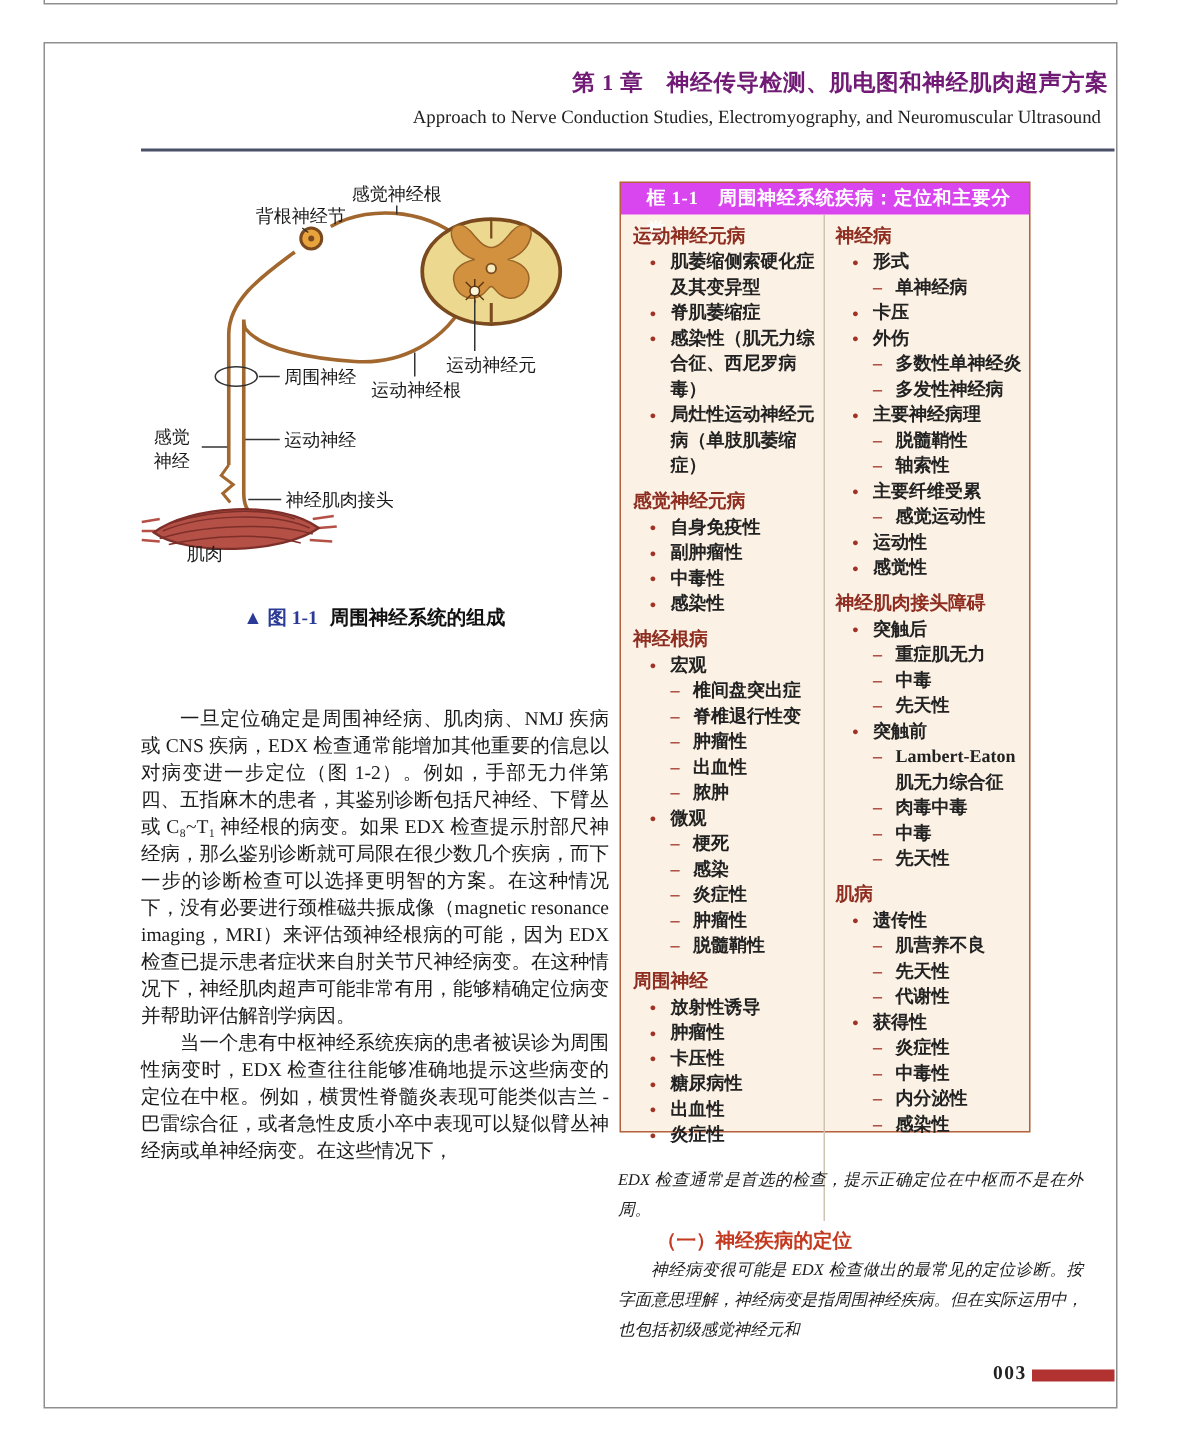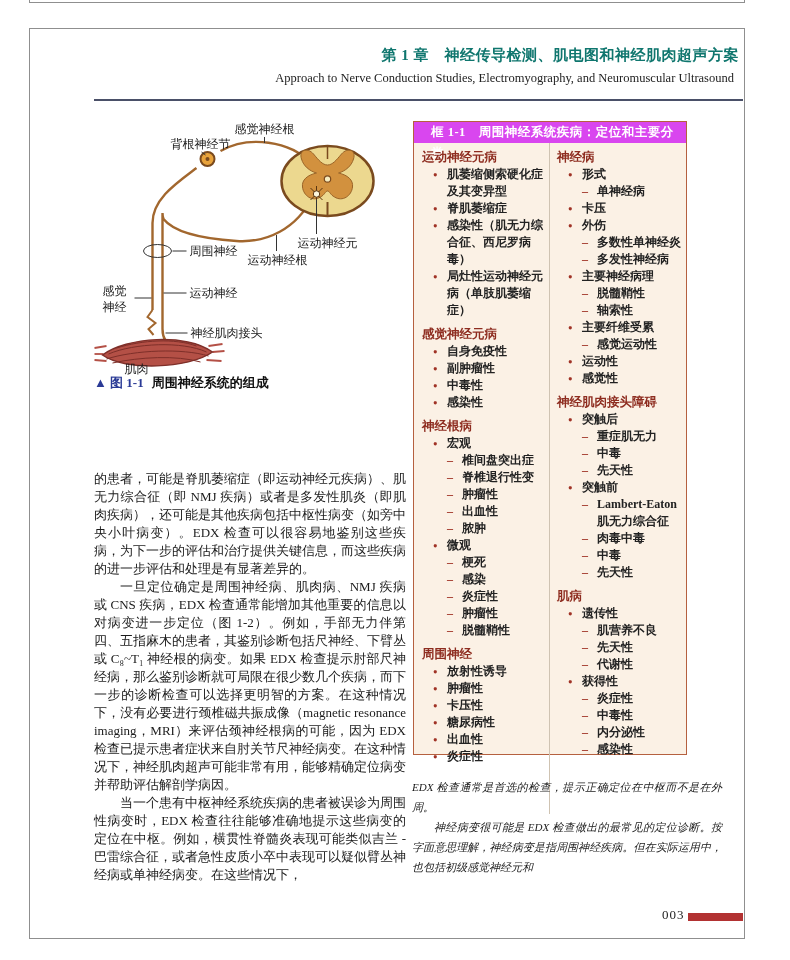--- a/index.html
+++ b/index.html
@@ -4,26 +4,26 @@
 <style>
   * { margin:0; padding:0; box-sizing:border-box; }
   html,body { width:790px; height:960px; background:#ffffff; overflow:hidden;
     font-family:"Liberation Serif","DejaVu Serif",serif; color:#1c1c1c; }
   .prev-page { position:absolute; left:29px; top:-10px; width:716px; height:13px;
     border:1px solid #8f8f8f; background:#fff; }
   .page { position:absolute; left:29px; top:28px; width:716px; height:911px;
     border:1px solid #8f8f8f; background:#fff; }
   
   .rh-zh { position:absolute; top:17px; right:5px; font-size:15px; font-weight:bold;
-    letter-spacing:.5px; color:#0f766e; }
+    letter-spacing:.5px; color:#701a75; }
   .rh-en { position:absolute; top:42px; right:10px; font-size:12.5px; color:#222; }
   .rh-rule { position:absolute; top:70px; left:64px; width:649px; height:2px; background:#4a5068; }
   
   .figure-wrap { position:absolute; left:64px; top:86px; width:311px; height:268px; }
-  .fig-caption { position:absolute; left:64px; top:345px; width:311px; text-align:left;
+  .fig-caption { position:absolute; left:64px; top:374px; width:311px; text-align:center;
     font-size:13px; font-weight:bold; }
   .cap-marker { color:#2a3a96; margin-right:8px; }
   .cap-title { color:#111; }
   .fig-note { position:absolute; left:64px; top:374px; width:312px; font-size:12.4px;
     line-height:16.6px; text-align:justify; color:#1c1c1c; }
   .left-flow { position:absolute; left:64px; top:441px; width:312px; }
   .para { font-size:13px; line-height:18px; text-align:justify; color:#1b1b1b; }
   .para.ind { text-indent:2em; }
   
   .box { position:absolute; left:383px; top:92px; width:274px; height:634px;
@@ -39,21 +39,21 @@
   .li { position:relative; font-size:12px; font-weight:bold; line-height:17px; color:#222; }
   .li.l1 { padding-left:25px; }
   .li.l2 { padding-left:40px; }
   .li .mark1 { position:absolute; left:11px; top:0; font-size:7.5px; line-height:17px; color:#a03326; }
   .li .mark2 { position:absolute; left:25px; top:0; font-size:12px; line-height:17px;
     font-weight:bold; color:#a03326; }
   .right-flow { position:absolute; left:382px; top:748px; width:310px; }
   .right-flow .para { font-size:11px; line-height:20px;font-style:italic; }
   .sub-heading { font-size:13px; line-height:20px; font-weight:bold; color:#c43a20; text-indent:2em; }
   
-  .page-num { position:absolute; left:632px; top:878px; font-size:13px; font-weight:normal;
+  .page-num { position:absolute; left:632px; top:878px; font-size:13px; font-weight:bold;
     letter-spacing:1px; color:#222; }
   .footer-bar { position:absolute; right:1px; top:884px; width:55px; height:8px; background:#b23232; }
   
   .fig-label { font-family:"Liberation Serif","DejaVu Serif",serif; font-size:12px; fill:#1a1a1a; }
 </style>
 </head>
 <body>
 
 <div class="prev-page"></div>
 
@@ -131,21 +131,20 @@
       <text class="fig-label" x="30" y="258">肌肉</text>
     </svg>
   </div>
 
   <div class="fig-caption">
     <span class="cap-marker">▲ 图 1-1</span><span class="cap-title">周围神经系统的组成</span>
   </div>
 
 
   <div class="left-flow" id="left-paragraphs">
-      <p class="para">的患者，可能是脊肌萎缩症（即运动神经元疾病）、肌无力综合征（即 NMJ 疾病）或者是多发性肌炎（即肌肉疾病），还可能是其他疾病包括中枢性病变（如旁中央小叶病变）。EDX 检查可以很容易地鉴别这些疾病，为下一步的评估和治疗提供关键信息，而这些疾病的进一步评估和处理是有显著差异的。</p>
       <p class="para ind">一旦定位确定是周围神经病、肌肉病、NMJ 疾病或 CNS 疾病，EDX 检查通常能增加其他重要的信息以对病变进一步定位（图 1-2）。例如，手部无力伴第四、五指麻木的患者，其鉴别诊断包括尺神经、下臂丛或 C₈~T₁ 神经根的病变。如果 EDX 检查提示肘部尺神经病，那么鉴别诊断就可局限在很少数几个疾病，而下一步的诊断检查可以选择更明智的方案。在这种情况下，没有必要进行颈椎磁共振成像（magnetic resonance imaging，MRI）来评估颈神经根病的可能，因为 EDX 检查已提示患者症状来自肘关节尺神经病变。在这种情况下，神经肌肉超声可能非常有用，能够精确定位病变并帮助评估解剖学病因。</p>
       <p class="para ind">当一个患有中枢神经系统疾病的患者被误诊为周围性病变时，EDX 检查往往能够准确地提示这些病变的定位在中枢。例如，横贯性脊髓炎表现可能类似吉兰 - 巴雷综合征，或者急性皮质小卒中表现可以疑似臂丛神经病或单神经病变。在这些情况下，</p>
     </div>
 
   <div class="box">
     <div class="box-header">框 1-1　周围神经系统疾病：定位和主要分类</div>
     <div class="box-body">
       <div class="box-col c0" id="box-col-0">
           <div class="box-section">
             <div class="box-heading">运动神经元病</div>
@@ -226,19 +225,20 @@
             <div class="li l2"><span class="mark2">–</span><span class="litxt">中毒性</span></div>
             <div class="li l2"><span class="mark2">–</span><span class="litxt">内分泌性</span></div>
             <div class="li l2"><span class="mark2">–</span><span class="litxt">感染性</span></div>
           </div>
         </div>
     </div>
   </div>
 
   <div class="right-flow" id="right-flow">
       <p class="para">EDX 检查通常是首选的检查，提示正确定位在中枢而不是在外周。</p>
+      <p class="sub-heading">（一）神经疾病的定位</p>
       <p class="para ind">神经病变很可能是 EDX 检查做出的最常见的定位诊断。按字面意思理解，神经病变是指周围神经疾病。但在实际运用中，也包括初级感觉神经元和</p>
     </div>
 
   <div class="page-num">003</div>
   <div class="footer-bar"></div>
 
 </div>
 
 </body></html>

